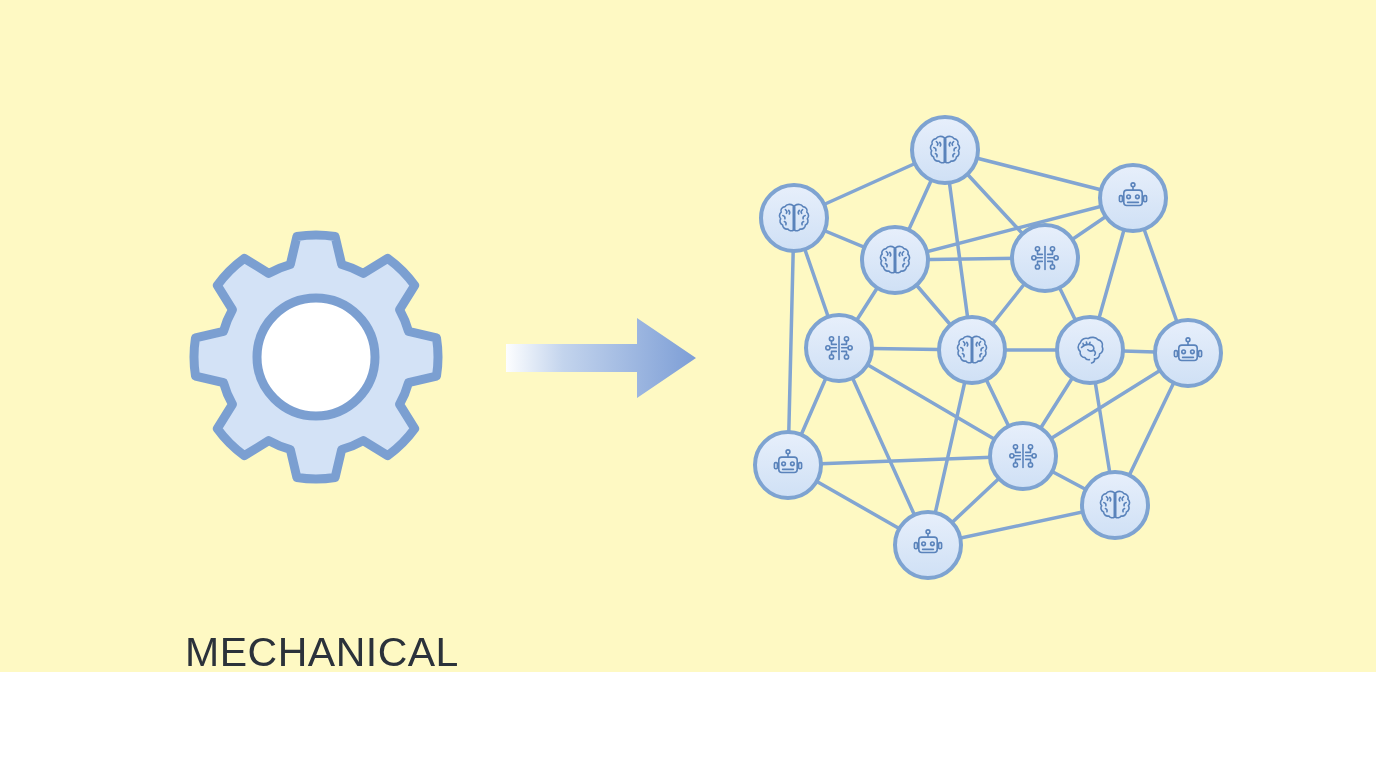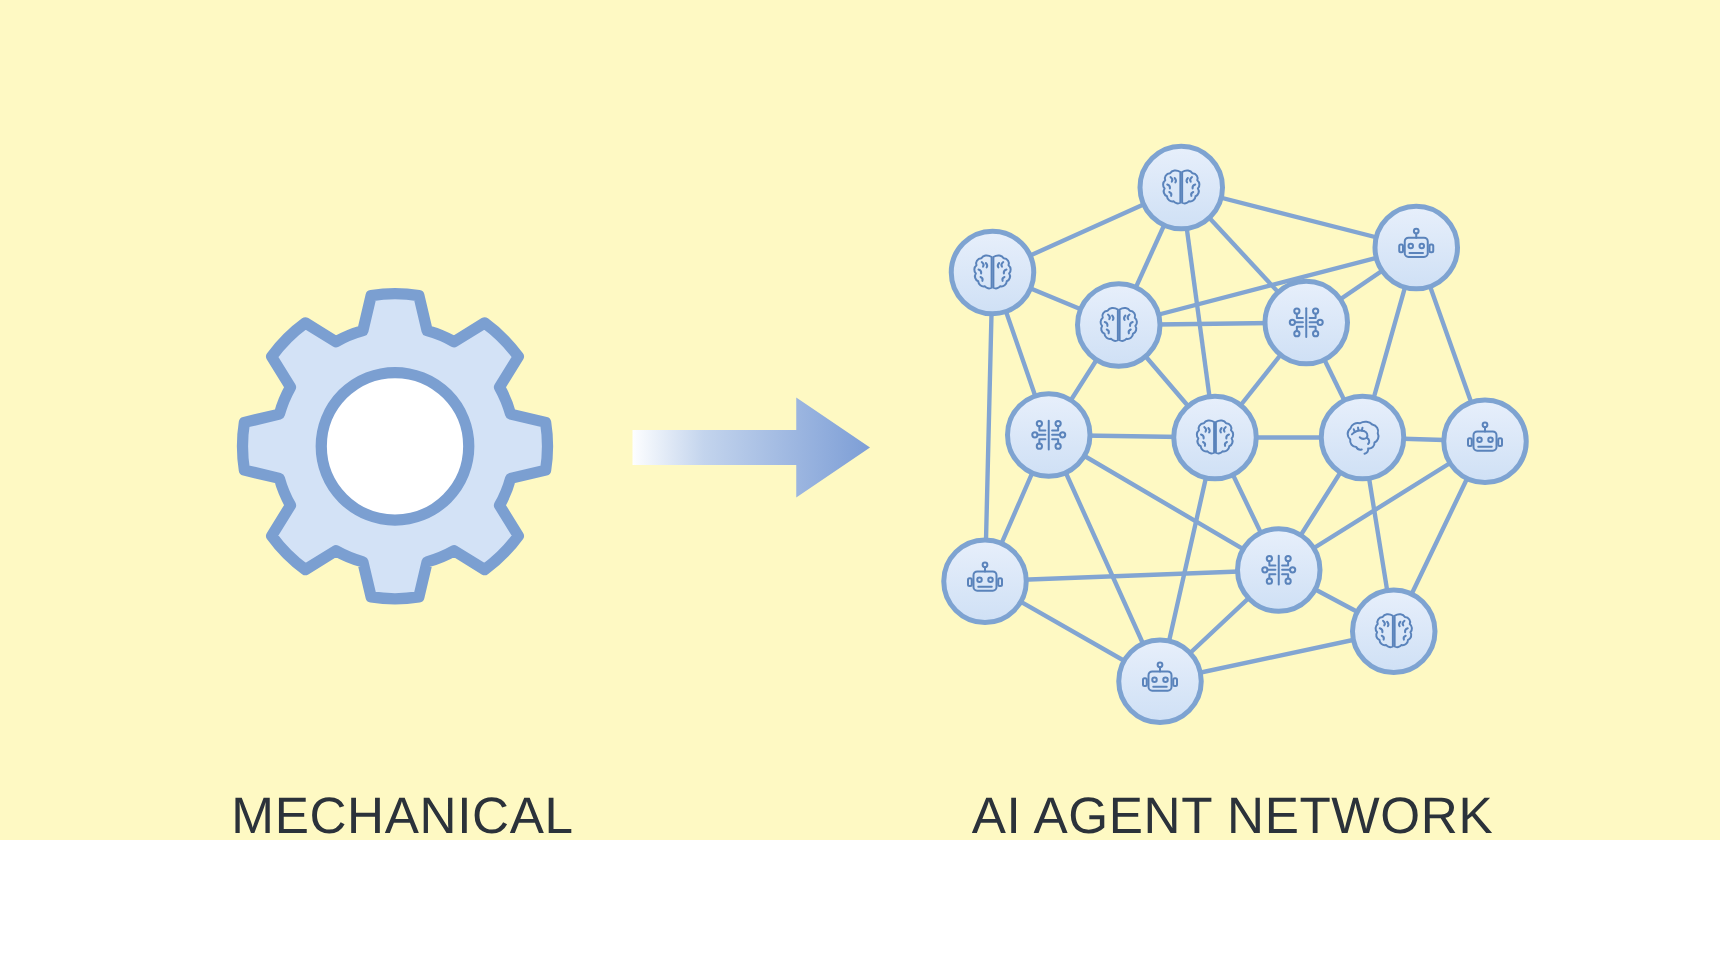--- a/index.html
+++ b/index.html
@@ -286,14 +286,13 @@
             <circle cx="24.4" cy="18.8" r="1.8"></circle>
             <rect x="10.8" y="12.1" width="18.4" height="15.4" rx="3"></rect>
             <rect x="6.4" y="17.6" width="3" height="6.2" rx="1.2"></rect>
             <rect x="30.6" y="17.6" width="3" height="6.2" rx="1.2"></rect>
           </g>
         </g>
       </g>
   </svg>
 
   <div class="caption left" style="color: rgb(43, 50, 58);">MECHANICAL</div>
-  <div class="caption right" style="color: rgb(43, 50, 58);">AI AGENT NETWORK</div>
 </div>
 
 </body></html>

